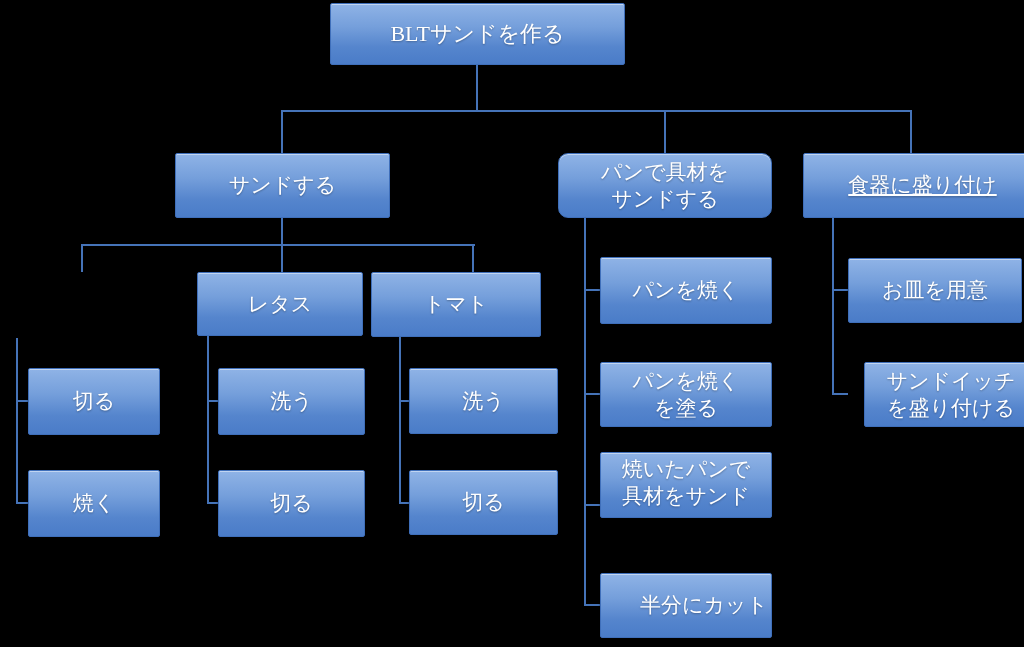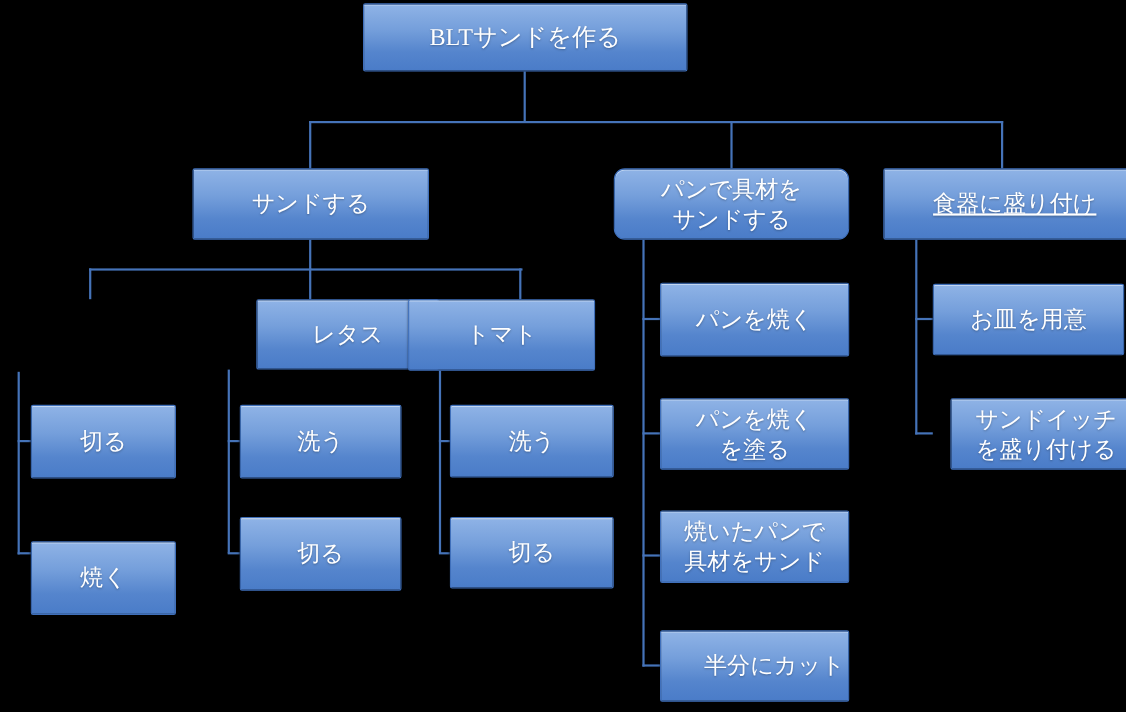--- a/index.html
+++ b/index.html
@@ -60,55 +60,55 @@
 
   <div class="node" style="left:803px; top:153px; width:239px; height:65px;text-decoration:underline;">食器に盛り付け</div>
 
   <div class="line" style="left:281px; top:218px; width:2px; height:27px;"></div>
   <div class="line" style="left:81px; top:244px; width:394px; height:2px;"></div>
   <div class="line" style="left:81px; top:244px; width:2px; height:28px;"></div>
   <div class="line" style="left:281px; top:244px; width:2px; height:28px;"></div>
   <div class="line" style="left:472px; top:244px; width:2px; height:28px;"></div>
 
 
-  <div class="node" style="left:197px; top:272px; width:166px; height:64px;margin-left:36px;">レタス</div>
+  <div class="node" style="left:197px; top:272px; width:166px; height:64px;">レタス</div>
 
   <div class="node" style="left:371px; top:272px; width:170px; height:65px;">トマト</div>
 
   <div class="line" style="left:16px; top:338px; width:2px; height:166px;"></div>
   <div class="line" style="left:16px; top:400px; width:12px; height:2px;"></div>
   <div class="line" style="left:16px; top:502px; width:12px; height:2px;"></div>
 
   <div class="line" style="left:207px; top:336px; width:2px; height:167px;"></div>
   <div class="line" style="left:207px; top:400px; width:11px; height:2px;"></div>
   <div class="line" style="left:207px; top:502px; width:11px; height:2px;"></div>
 
   <div class="line" style="left:399px; top:337px; width:2px; height:166px;"></div>
   <div class="line" style="left:399px; top:400px; width:10px; height:2px;"></div>
   <div class="line" style="left:399px; top:502px; width:10px; height:2px;"></div>
 
   <div class="node" style="left:28px; top:368px; width:132px; height:67px;">切る</div>
-  <div class="node" style="left:28px; top:470px; width:132px; height:67px;margin-top:22px;">焼く</div>
+  <div class="node" style="left:28px; top:470px; width:132px; height:67px;">焼く</div>
 
   <div class="node" style="left:218px; top:368px; width:147px; height:67px;">洗う</div>
   <div class="node" style="left:218px; top:470px; width:147px; height:67px;">切る</div>
 
   <div class="node" style="left:409px; top:368px; width:149px; height:66px;">洗う</div>
   <div class="node" style="left:409px; top:470px; width:149px; height:65px;">切る</div>
 
   <div class="line" style="left:584px; top:218px; width:2px; height:388px;"></div>
   <div class="line" style="left:584px; top:289px; width:16px; height:2px;"></div>
   <div class="line" style="left:584px; top:393px; width:16px; height:2px;"></div>
   <div class="line" style="left:584px; top:504px; width:16px; height:2px;"></div>
   <div class="line" style="left:584px; top:604px; width:16px; height:2px;"></div>
 
   <div class="node" style="left:600px; top:257px; width:172px; height:67px;">パンを焼く</div>
   <div class="node" style="left:600px; top:362px; width:172px; height:65px;">パンを焼く
 を塗る</div>
-  <div class="node" style="left:600px; top:464px; width:172px; height:66px;">焼いたパンで
+  <div class="node" style="left:600px; top:452px; width:172px; height:66px;font-family:Liberation Mono, monospace;">焼いたパンで
 具材をサンド</div>
   <div class="node" style="left:600px; top:573px; width:172px; height:65px;padding-left:36px;">半分にカット</div>
 
   <div class="line" style="left:832px; top:218px; width:2px; height:177px;"></div>
   <div class="line" style="left:832px; top:289px; width:16px; height:2px;"></div>
   <div class="line" style="left:832px; top:393px; width:16px; height:2px;"></div>
 
   <div class="node" style="left:848px; top:258px; width:174px; height:65px;">お皿を用意</div>
   <div class="node" style="left:848px; top:362px; width:174px; height:65px;margin-left:16px;">サンドイッチ
 を盛り付ける</div>

